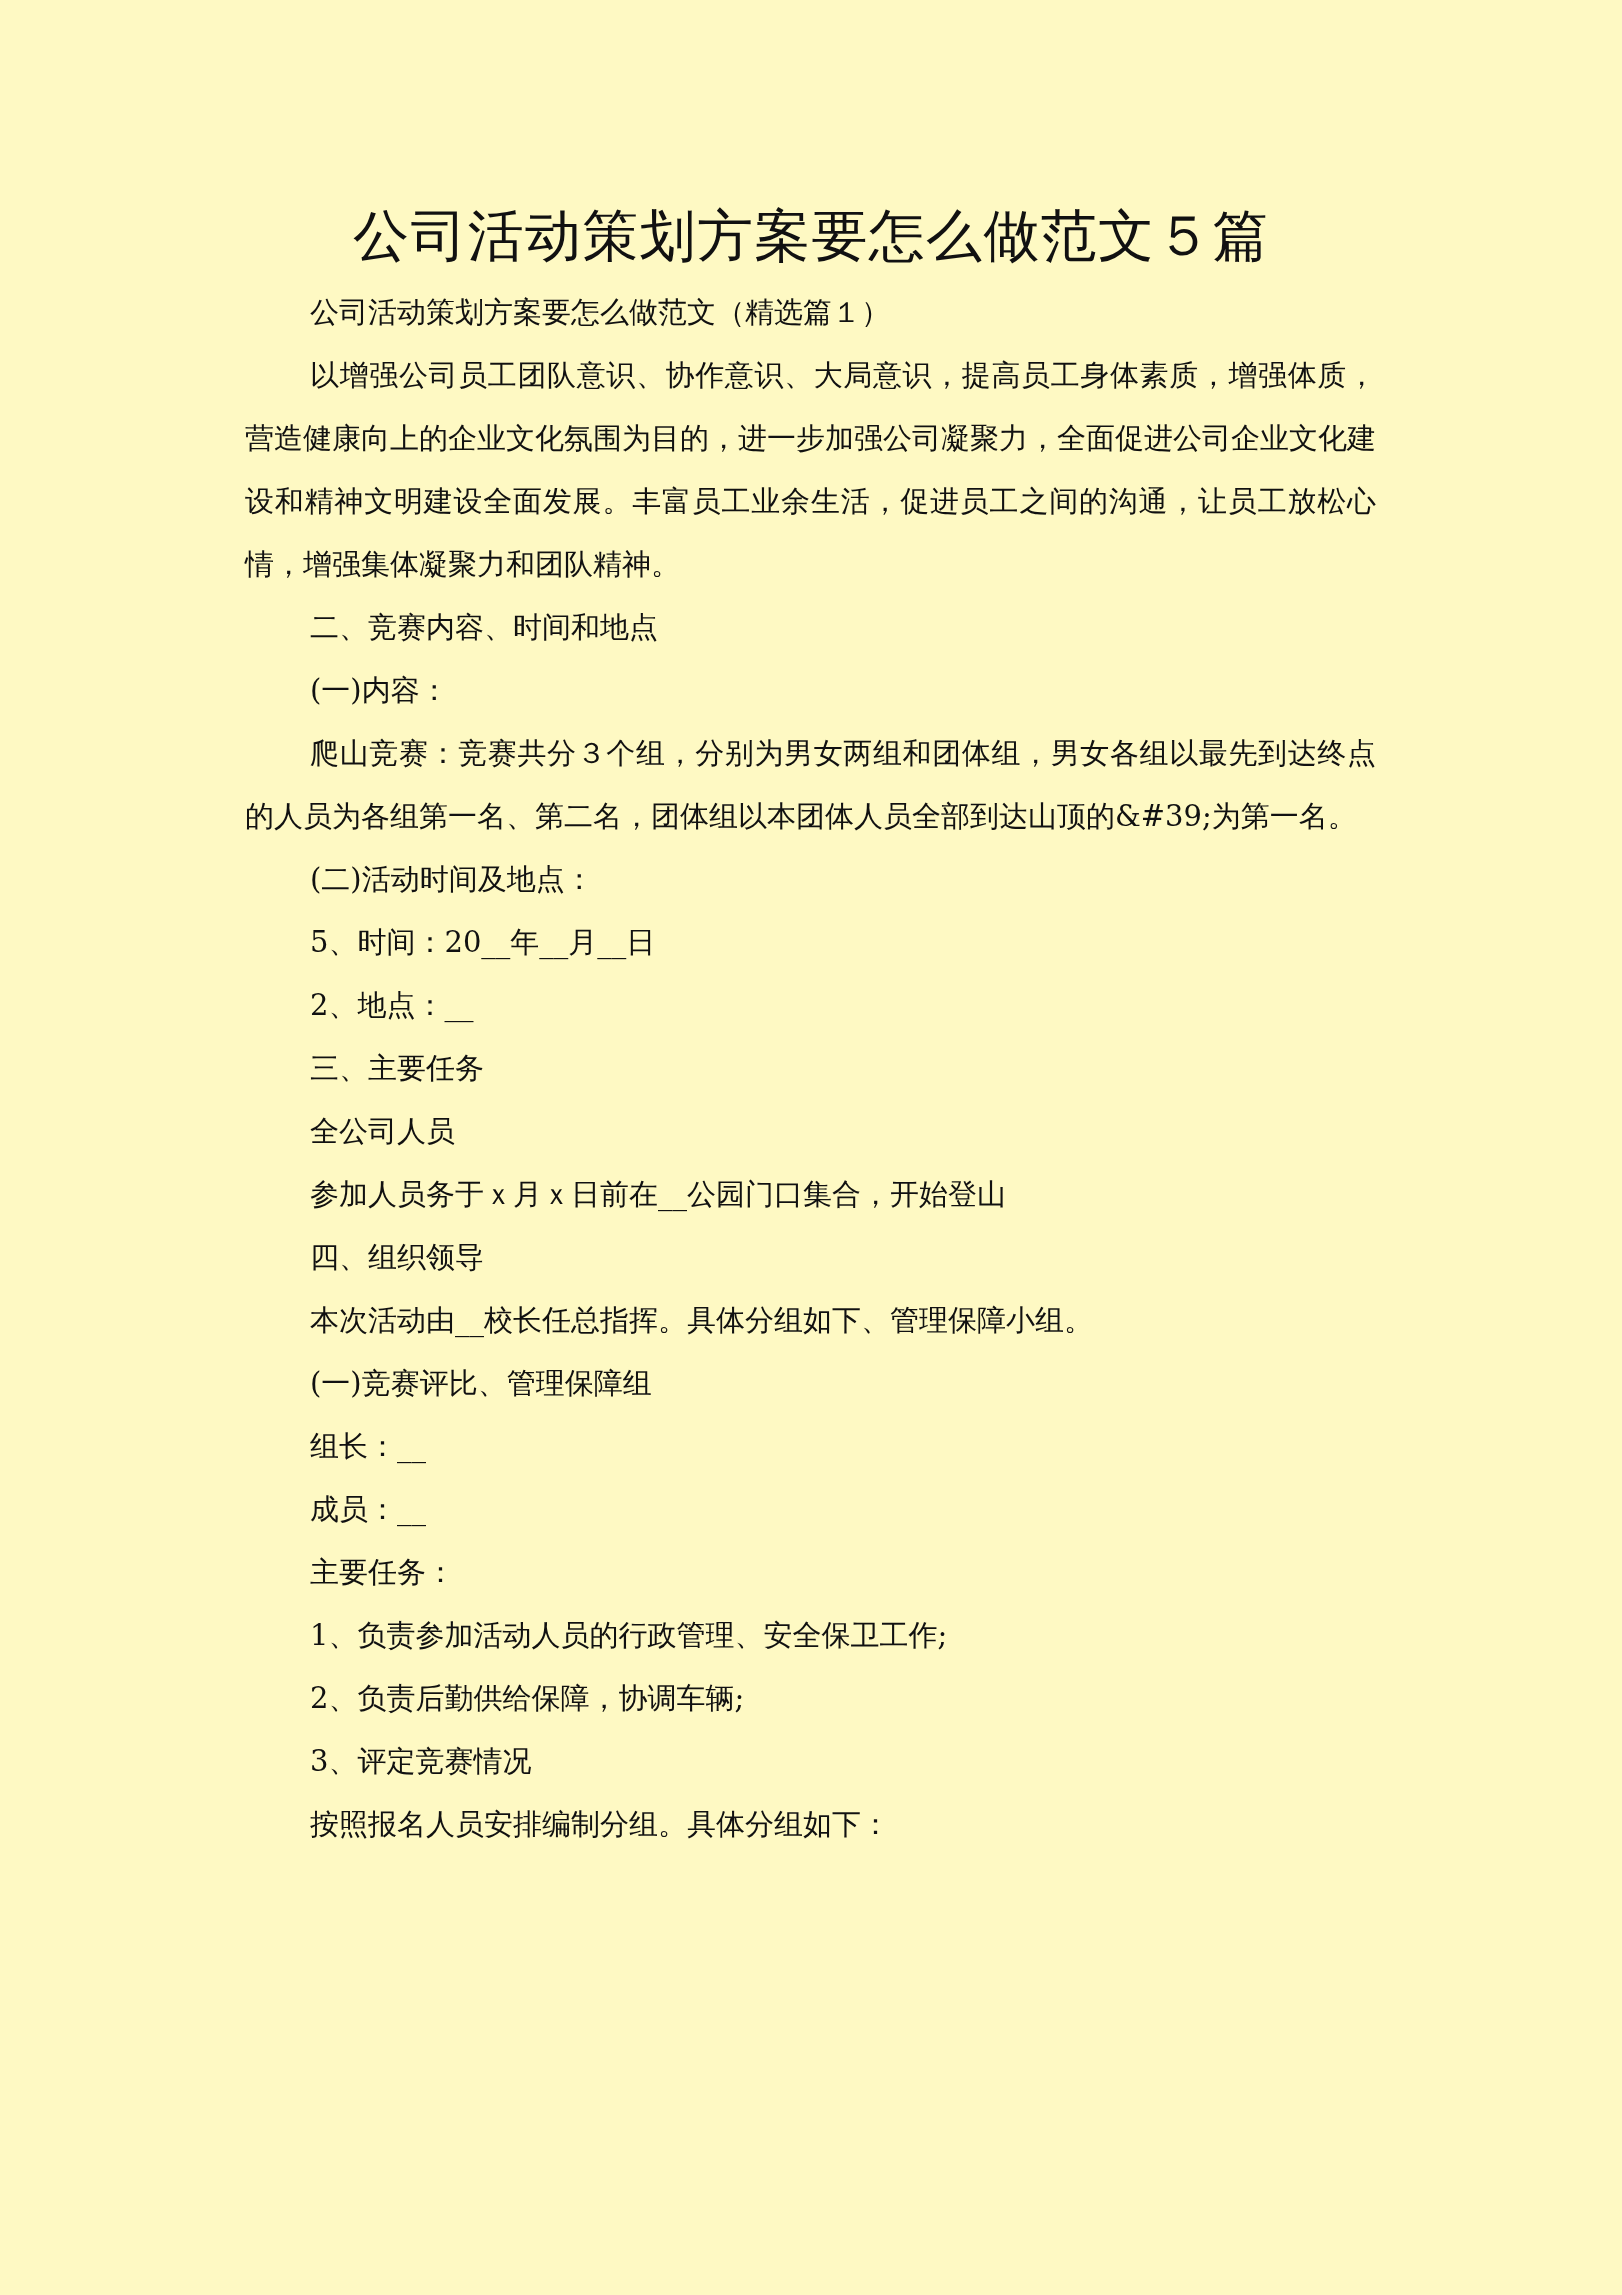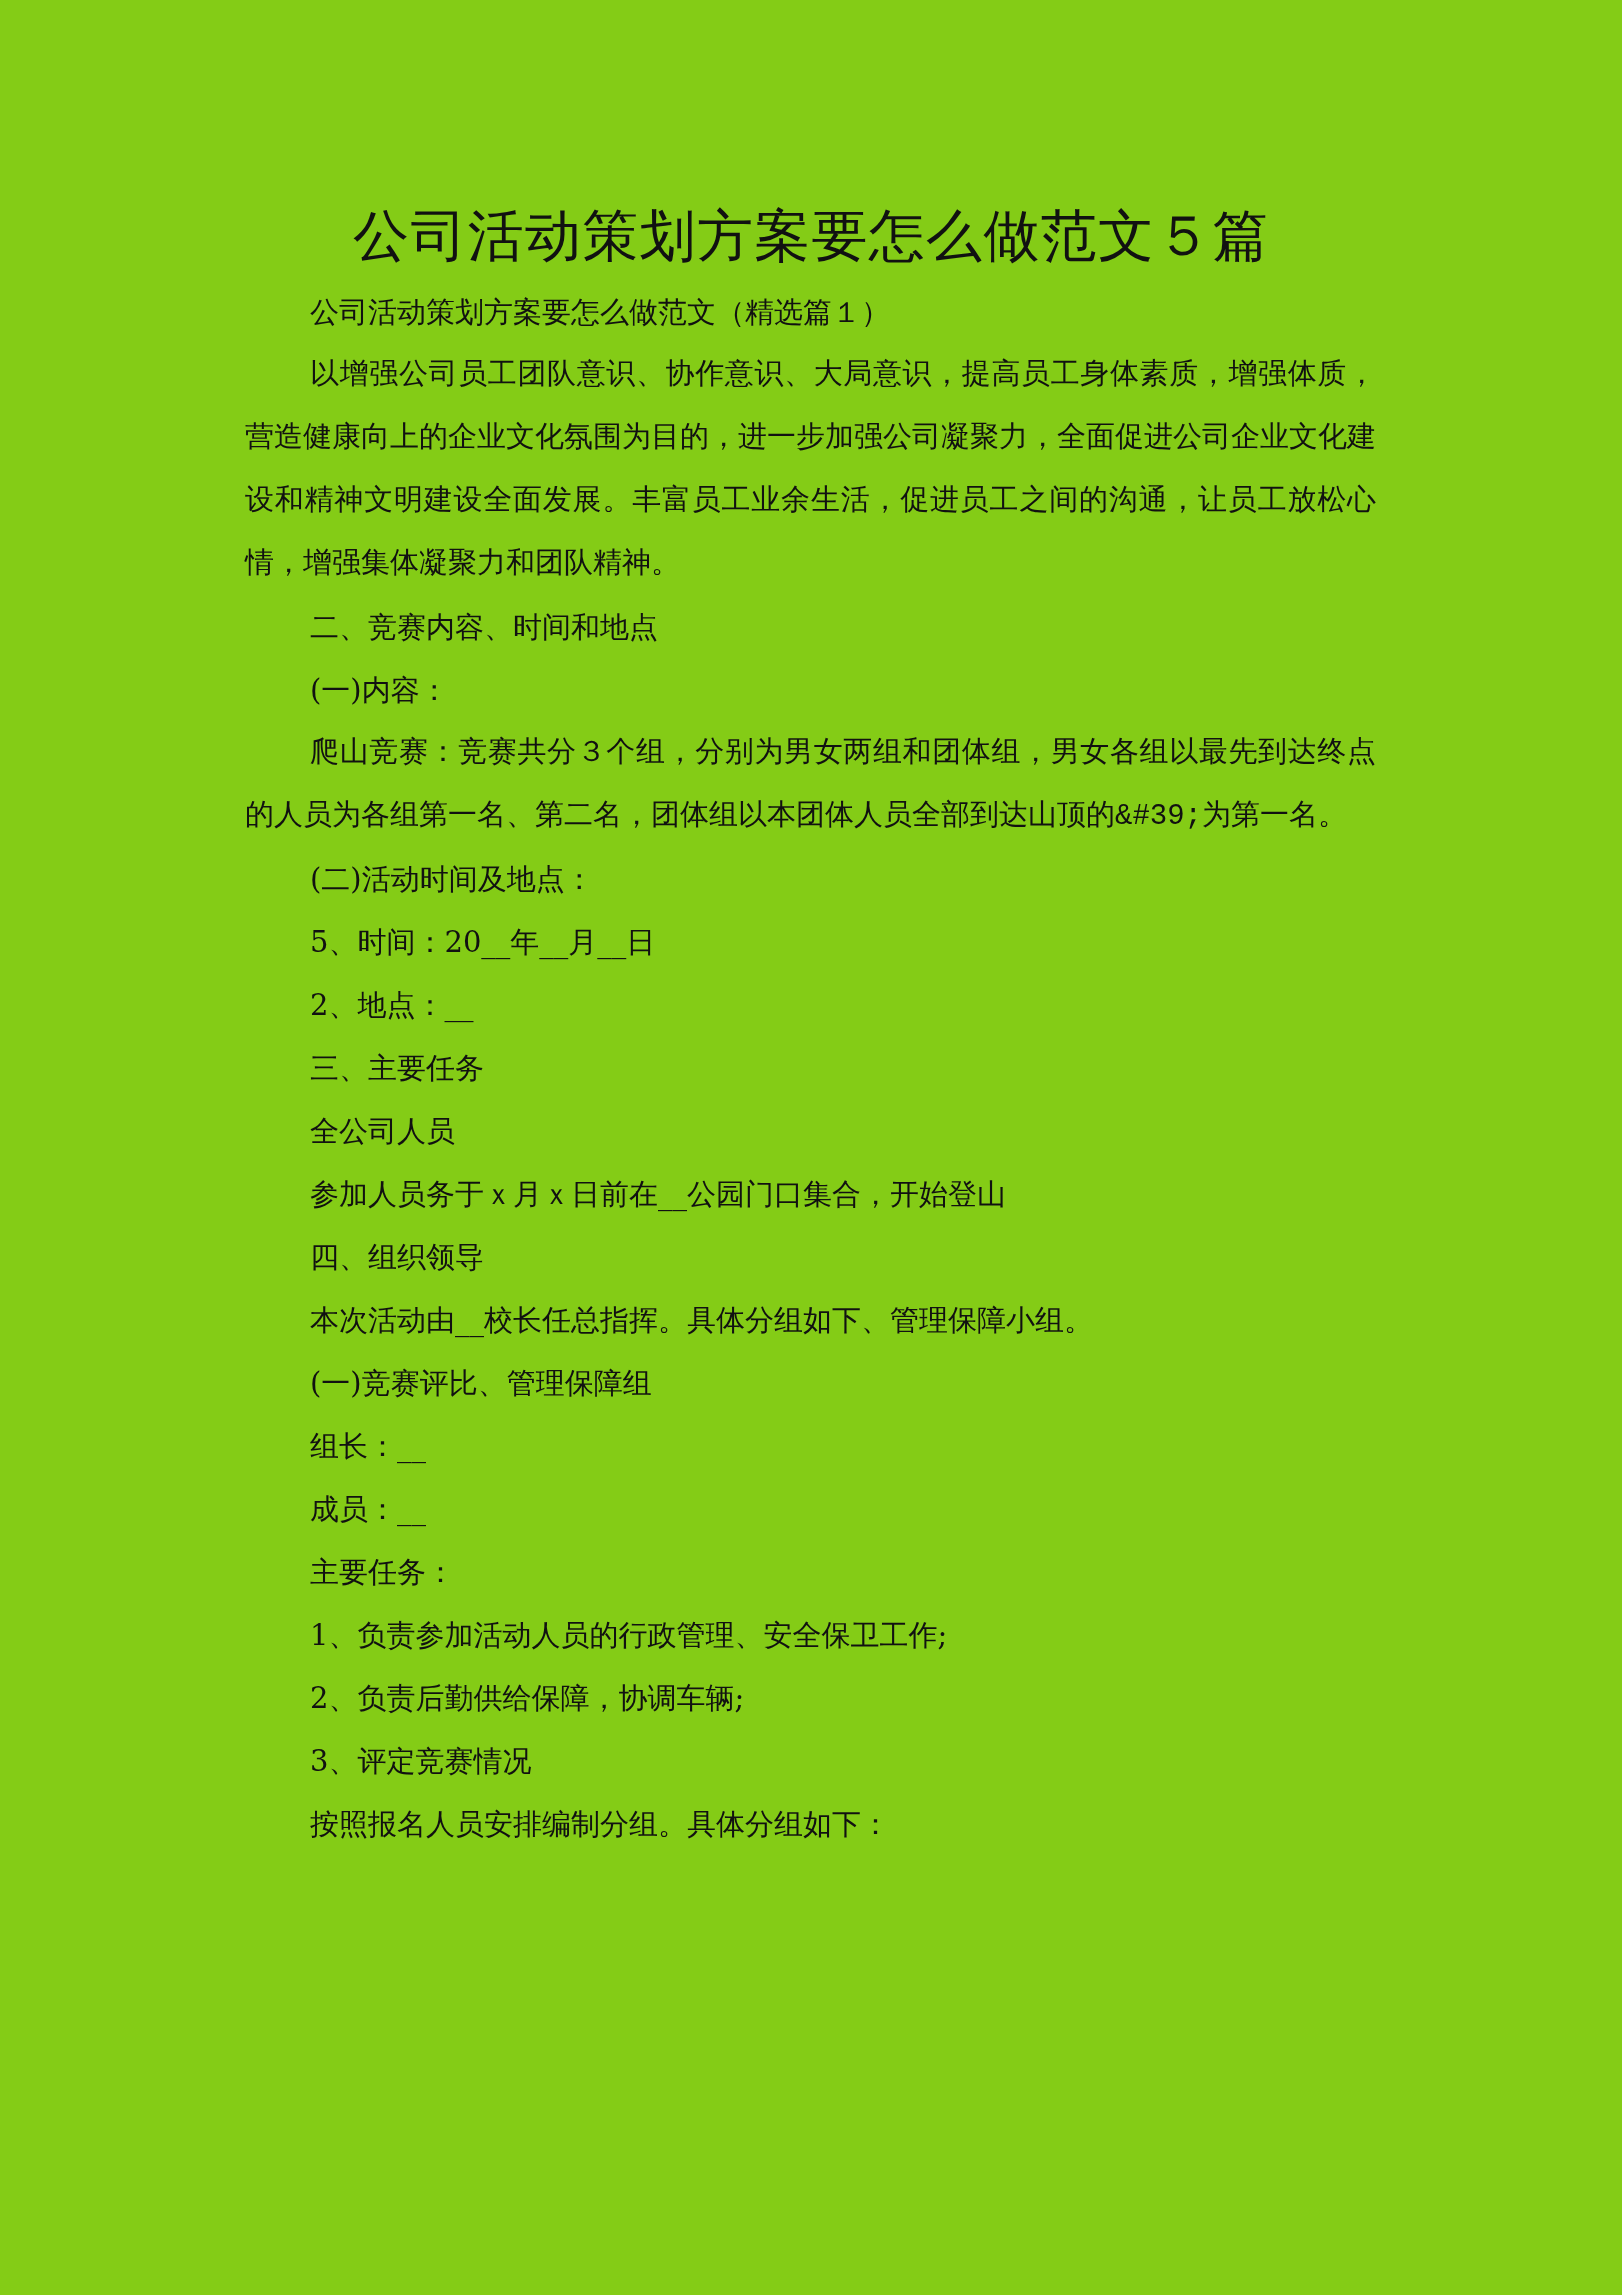--- a/index.html
+++ b/index.html
@@ -14,21 +14,21 @@
       overflow: hidden;
       color: #111;
       font-family: "DejaVu Serif", "Liberation Serif", serif;
     }
     .page {
       position: absolute;
       left: 0;
       top: 0;
       width: 1623px;
       height: 2295px;
-      background: #84cc16;
+      background: #fef9c3;
     }
     .title {
       position: absolute;
       left: 0;
       width: 1623px;
       top: 196px;
       text-align: center;
       font-size: 56px;
       line-height: 79px;
       letter-spacing: 1.3px;
@@ -51,21 +51,20 @@
     }
     .indent {
       padding-left: 65px;
     }
     .para {
       margin: 0;
       text-align: justify;
       text-align-last: left;
       white-space: normal;
       word-break: break-all;
-      font-family: Liberation Mono, monospace;
     }
     .para.indent {
       padding-left: 0;
       text-indent: 65px;
     }
   </style>
 </head>
 <body>
 
 <div class="page">

